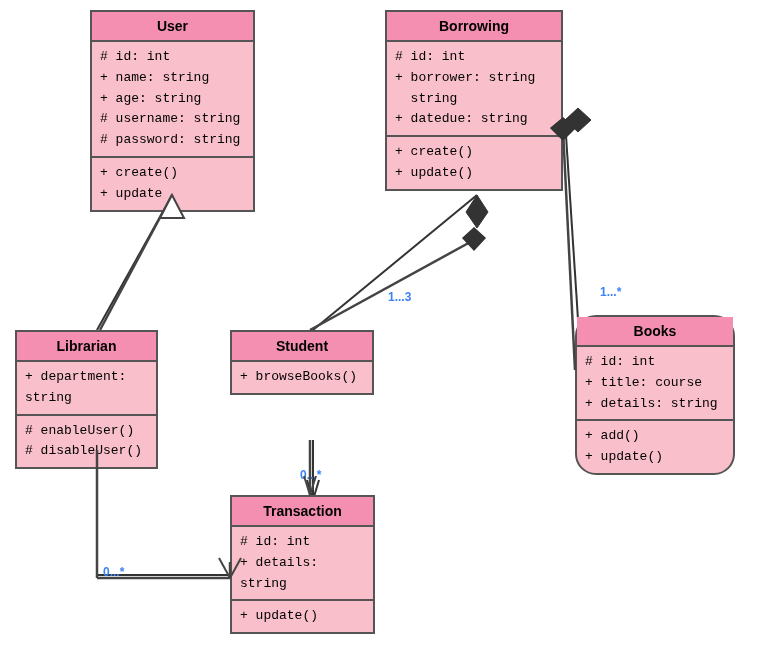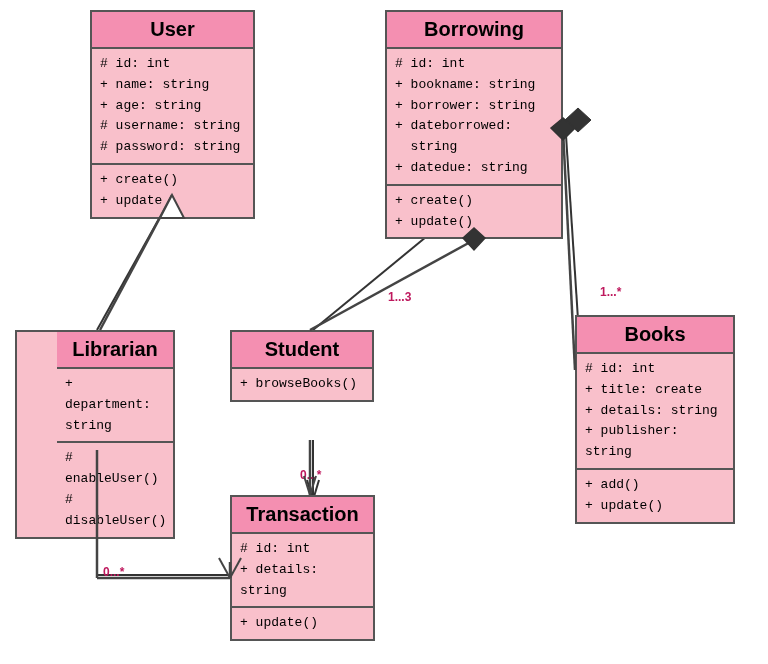--- a/index.html
+++ b/index.html
@@ -26,21 +26,21 @@
       background: #f9c0cb;
       min-width: 140px;
     }
 
     .uml-class .class-header {
       background: #f48fb1;
       border-bottom: 2px solid #555;
       text-align: center;
       font-weight: bold;
       padding: 6px 8px;
-      font-size: 20px;
+      font-size: 14px;
     }
 
     .uml-class .class-section {
       border-bottom: 2px solid #555;
       padding: 5px 8px;
       line-height: 1.6;
       font-family: Liberation Mono, monospace;
     }
 
     .uml-class .class-section:last-child {
@@ -53,21 +53,21 @@
       left: 0;
       width: 768px;
       height: 664px;
       pointer-events: none;
     }
 
     .multiplicity {
       position: absolute;
       font-size: 12px;
       font-weight: bold;
-      color: #be185d;
+      color: #3b82f6;
     }
   </style>
 </head>
 <body>
 
 <div class="diagram-container">
 
   <svg class="connectors">
 
     <line x1="97" y1="330" x2="175" y2="190" stroke="#333" stroke-width="2"></line>
@@ -104,57 +104,54 @@
     <div class="class-section">
       <div>+ create()</div>
       <div>+ update</div>
     </div>
   </div>
 
   <div class="uml-class" style="left:385px; top:10px; width:178px;">
     <div class="class-header">Borrowing</div>
     <div class="class-section">
       <div># id: int</div>
-      <div>+ bookname: string</div>
       <div>+ borrower: string</div>
-      <div>+ dateborrowed:</div>
       <div>&nbsp;&nbsp;string</div>
       <div>+ datedue: string</div>
     </div>
     <div class="class-section">
       <div>+ create()</div>
       <div>+ update()</div>
     </div>
   </div>
 
-  <div class="uml-class" style="left:15px; top:330px; width:160px;padding-left:40px;">
+  <div class="uml-class" style="left:15px; top:330px; width:143px;">
     <div class="class-header">Librarian</div>
     <div class="class-section">
       <div>+ department: string</div>
     </div>
     <div class="class-section">
       <div># enableUser()</div>
       <div># disableUser()</div>
     </div>
   </div>
 
   <div class="uml-class" style="left:230px; top:330px; width:144px;">
     <div class="class-header">Student</div>
     <div class="class-section">
       <div>+ browseBooks()</div>
     </div>
   </div>
 
-  <div class="uml-class" style="left:575px; top:315px; width:160px;">
+  <div class="uml-class" style="left:575px; top:315px; width:160px;border-radius:21px;">
     <div class="class-header">Books</div>
     <div class="class-section">
       <div># id: int</div>
-      <div>+ title: create</div>
+      <div>+ title: course</div>
       <div>+ details: string</div>
-      <div>+ publisher: string</div>
     </div>
     <div class="class-section">
       <div>+ add()</div>
       <div>+ update()</div>
     </div>
   </div>
 
   <div class="uml-class" style="left:230px; top:495px; width:145px;">
     <div class="class-header">Transaction</div>
     <div class="class-section">

